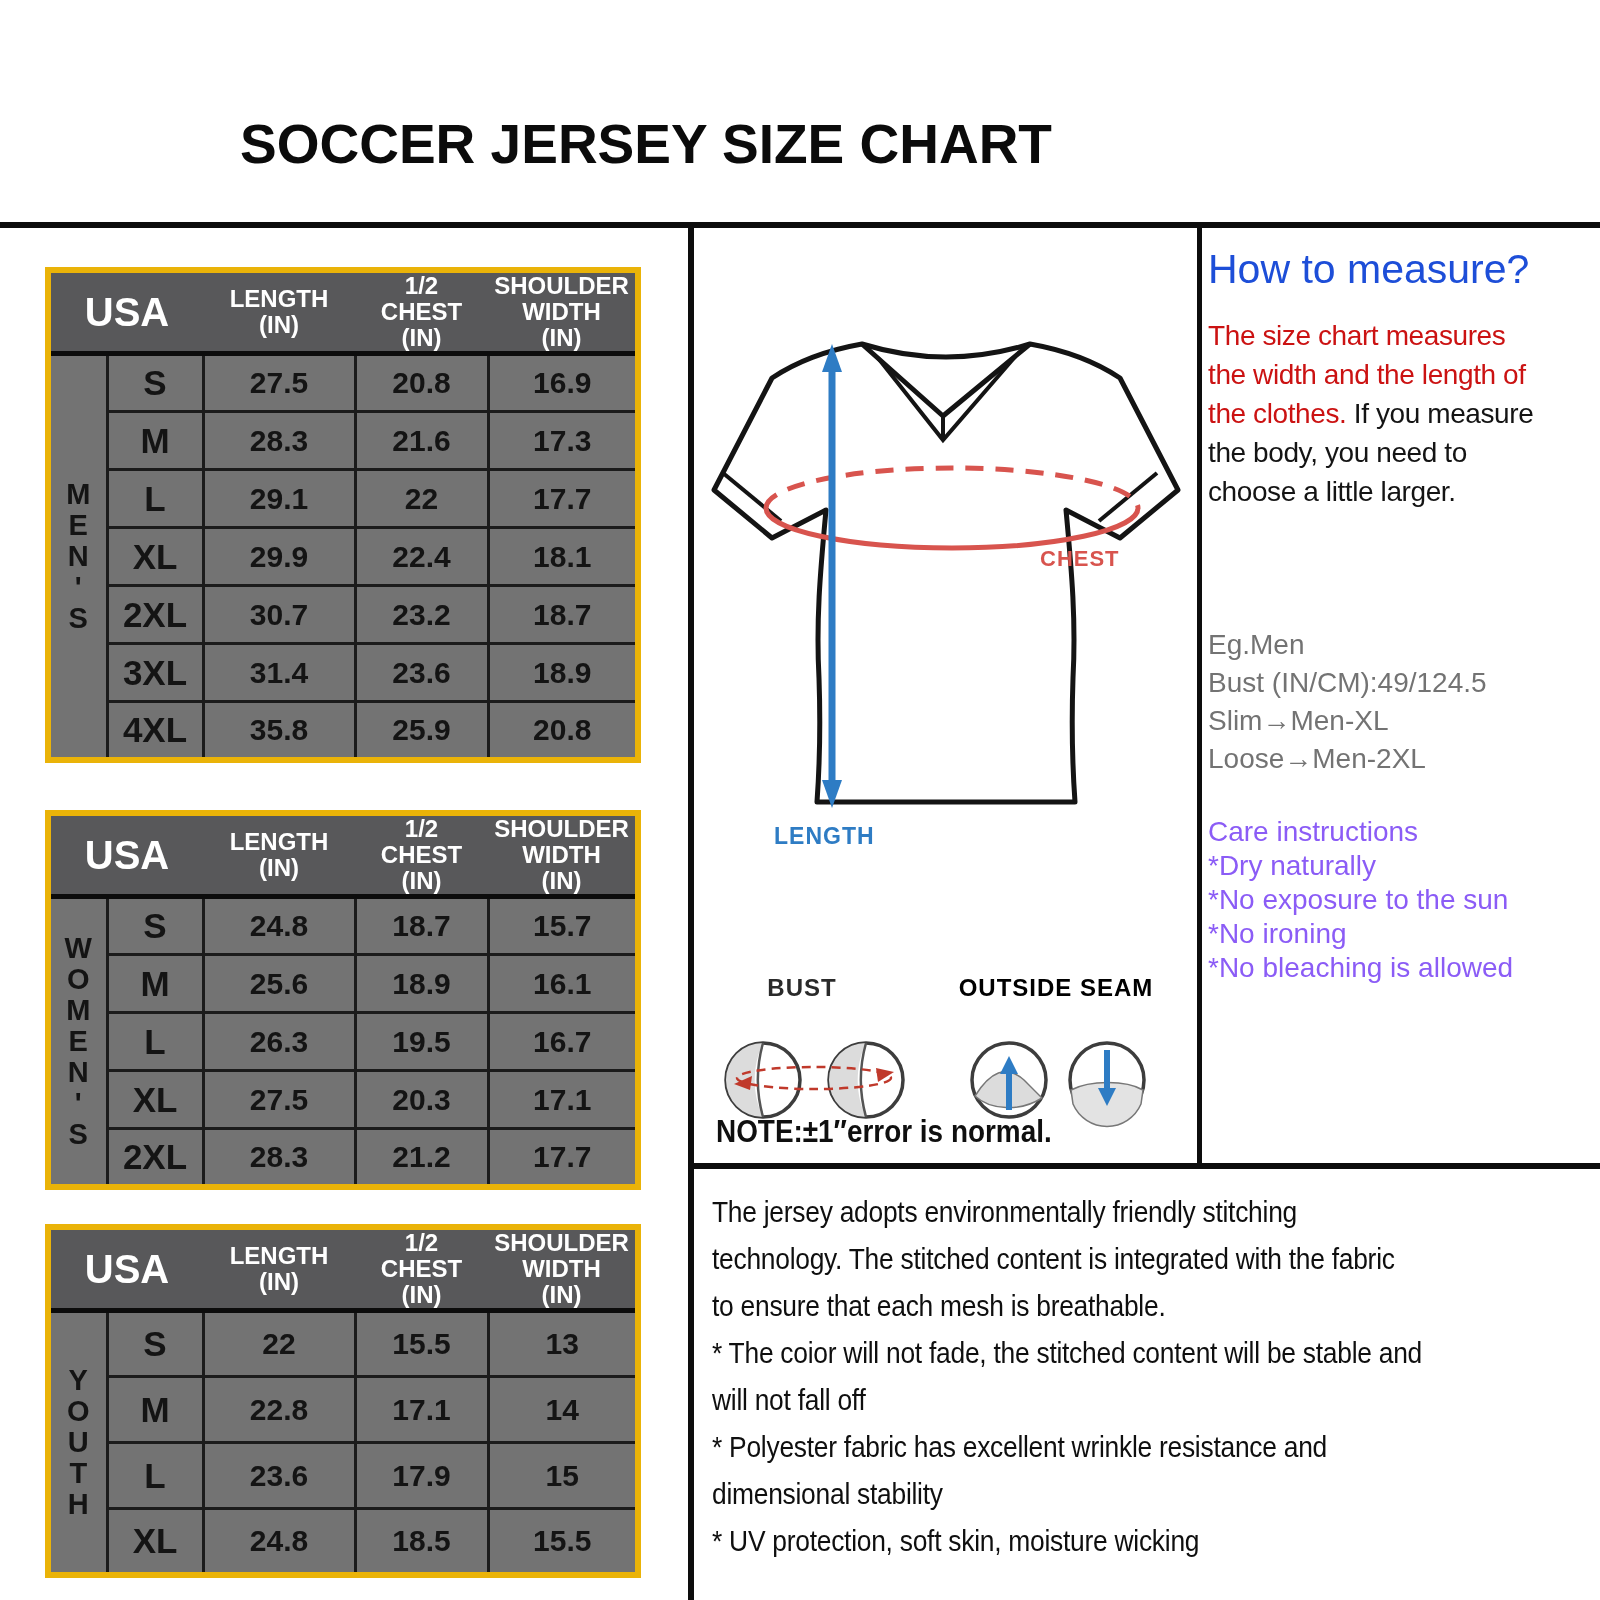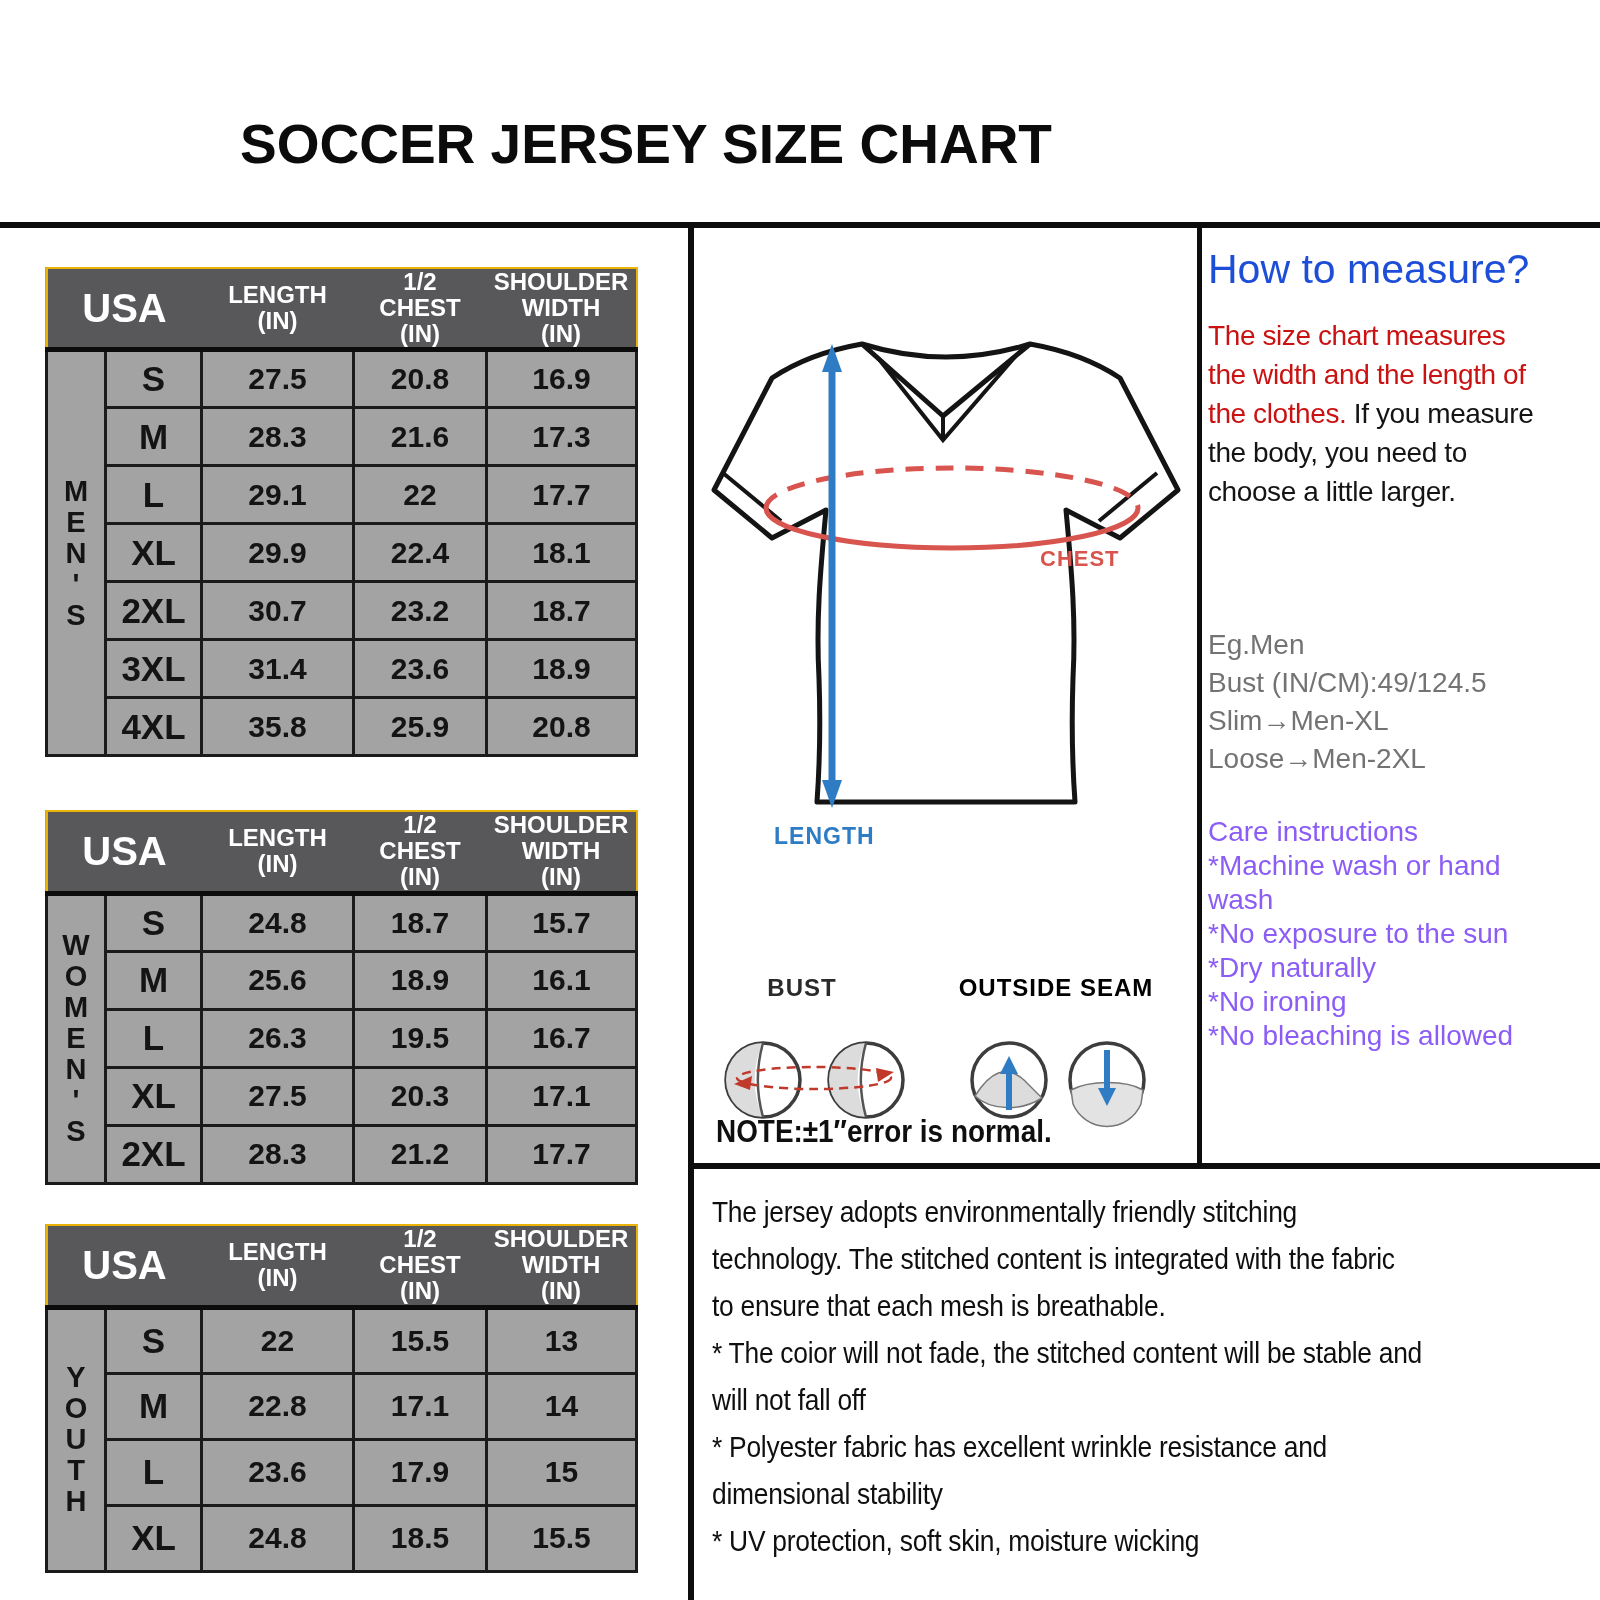--- a/index.html
+++ b/index.html
@@ -7,21 +7,21 @@
        font-family:"Liberation Sans", sans-serif;color:#111;overflow:hidden;}
   .abs{position:absolute;}
   .rule{position:absolute;background:#0d0d0d;}
 
   
   .title{left:0;top:112px;width:1292px;text-align:center;font-size:55px;font-weight:700;
          letter-spacing:0;color:#0b0b0b;}
 
   
   table.size-table{position:absolute;border-collapse:collapse;table-layout:fixed;width:590px;
-                   background:#a3a3a3;border:2px solid #eab308;}
+                   background:#737373;border:6px solid #eab308;}
   table.size-table td{border:3px solid #1b1b1b;text-align:center;vertical-align:middle;padding:0;color:#141414;}
   table.size-table tr.hdr td{background:#58585a;color:#fff;border:0;border-bottom:5px solid #0c0c0c;}
   td.usa{font-size:40px;font-weight:700;}
   td.hcol{font-weight:700;font-size:24px;line-height:26px;white-space:pre-line;}
   td.grp{white-space:pre-line;font-weight:700;font-size:29px;line-height:31px;}
   td.sz{font-weight:700;font-size:35px;}
   td.val{font-weight:700;font-size:30px;}
 
   
   .bust-label{left:742px;top:974px;width:120px;text-align:center;font-size:24px;font-weight:700;
@@ -301,23 +301,22 @@
 
 <div class="abs example">
   <div>Eg.Men</div>
   <div>Bust (IN/CM):49/124.5</div>
   <div>Slim→Men-XL</div>
   <div>Loose→Men-2XL</div>
 </div>
 
 <div class="abs care">
   <div>Care instructions</div>
-  <div>*Machine wash or hand wash</div>
+  <div>*Dry naturally</div>
   <div>*No exposure to the sun</div>
-  <div>*Dry naturally</div>
   <div>*No ironing</div>
   <div>*No bleaching is allowed</div>
 </div>
 
 <div class="abs footer">
   <div class="fline">The jersey adopts environmentally friendly stitching</div>
   <div class="fline">technology. The stitched content is integrated with the fabric</div>
   <div class="fline">to ensure that each mesh is breathable.</div>
   <div class="fline">* The coior will not fade, the stitched content will be stable and</div>
   <div class="fline">will not fall off</div>

